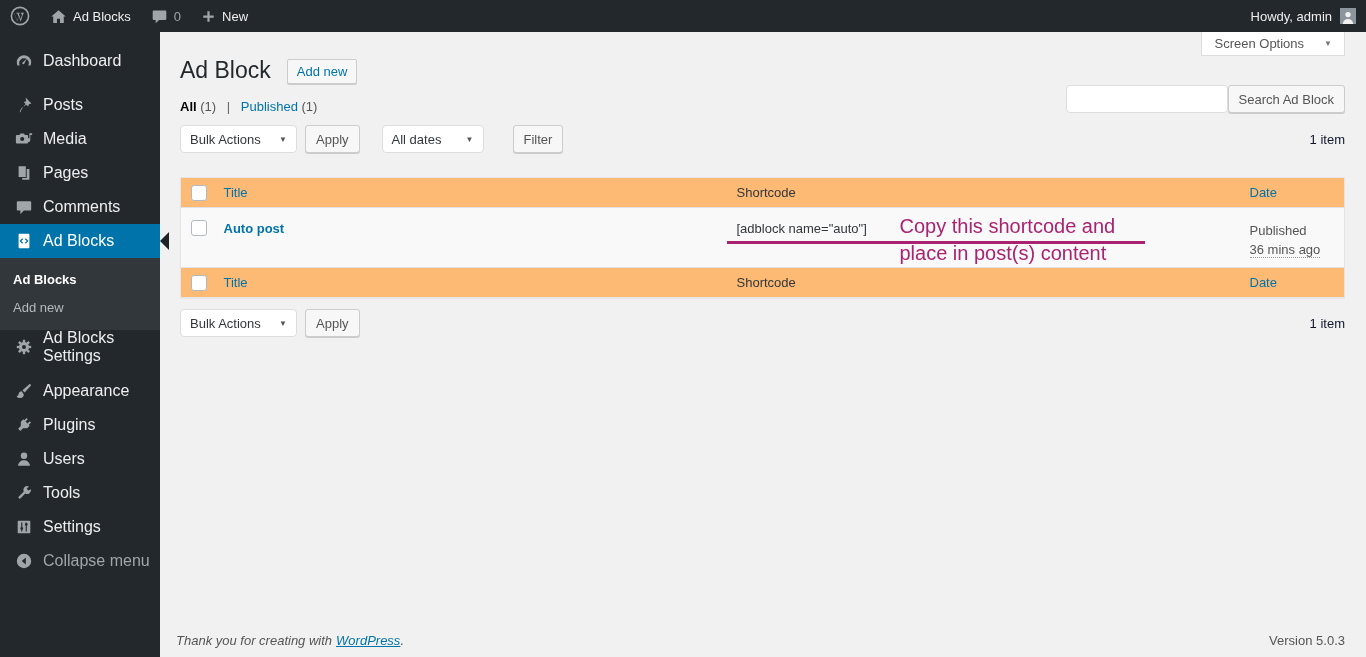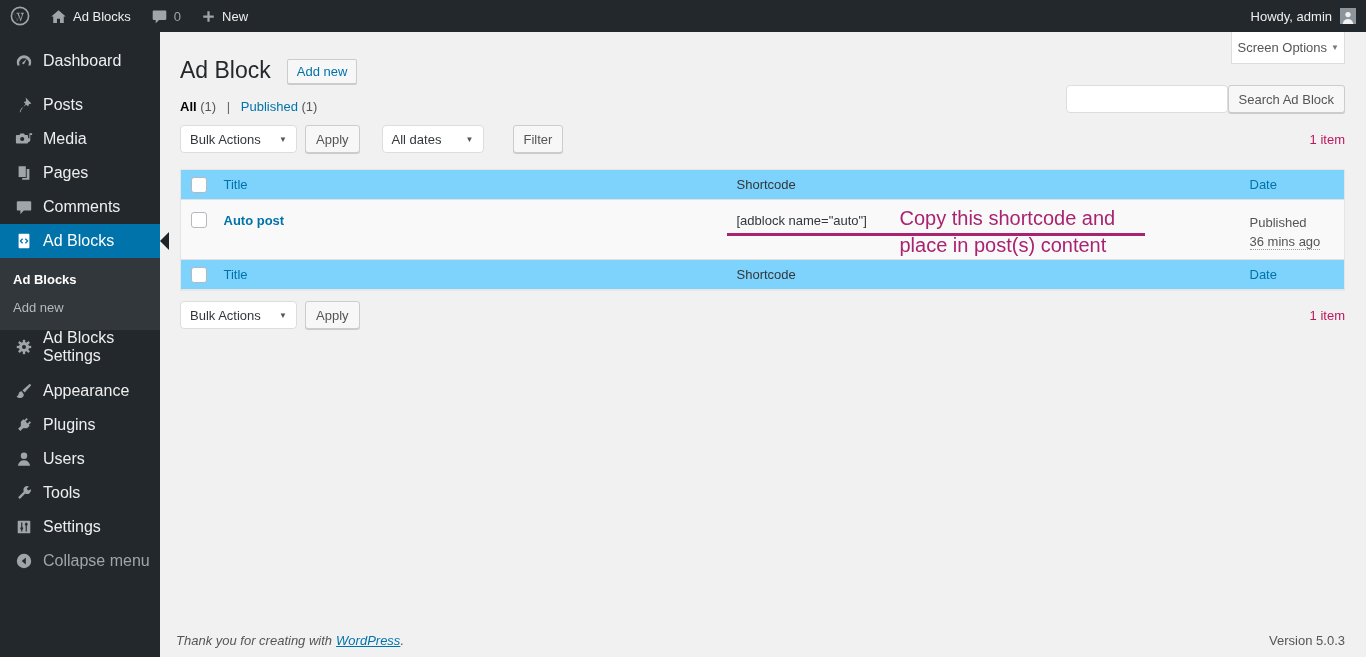--- a/index.html
+++ b/index.html
@@ -27,21 +27,21 @@
   .mi.active .ic { color:#fff; }
   .mi.faded { color:#a0a5aa; }
   .sep { height:10px; }
   .submenu { background:#32373c; padding:8px 0 8px; }
   .submenu li { height:28px; line-height:28px; padding-left:13px; font-size:13px; color:#b4b9be; cursor:pointer; }
   .submenu li.current { color:#fff; font-weight:bold; }
   .arrow-out { position:absolute; right:-9px; top:50%; margin-top:-9px; width:0; height:0; border-top:9px solid transparent; border-bottom:9px solid transparent; border-right:9px solid #1d2327; }
 
   
   .content { position:absolute; top:32px; left:160px; width:1206px; height:625px; padding:0 21px 0 20px; }
-  .screen-options { position:absolute; top:0; right:21px; height:32px; background:#fff; border:1px solid #ddd; border-top:none; padding:0 5px; display:flex; align-items:center; gap:4px; color:#555; font-size:13px; cursor:pointer; }
+  .screen-options { position:absolute; top:0; right:21px; height:24px; background:#fff; border:1px solid #ddd; border-top:none; padding:0 12px; display:flex; align-items:center; gap:20px; color:#555; font-size:13px; cursor:pointer; }
   .screen-options .caret { font-size:8px; color:#72777c; }
 
   .title-row { margin-top:23px; display:flex; align-items:center; height:32px; }
   h1 { font-size:23px; font-weight:400; color:#23282d; line-height:1.3; }
   .add-new { margin-left:16px; padding:4px 9px; background:#f7f7f7; border:1px solid #ccc; border-radius:2px; color:#0073aa; font-size:13px; cursor:pointer; box-shadow:0 1px 0 #ccc; }
 
   .search-row { position:absolute; top:53px; right:21px; display:flex; align-items:center; }
   .search-input { width:162px; height:28px; border:1px solid #ddd; border-radius:4px; background:#fff; padding:0 8px; font-size:13px; }
   .btn { height:28px; background:#f7f7f7; border:1px solid #ccc; border-radius:3px; color:#555; font-size:13px; padding:0 10px; cursor:pointer; box-shadow:0 1px 0 #ccc; font-family:"Liberation Sans", sans-serif; }
 
@@ -49,23 +49,23 @@
   .subsubsub .curr { color:#000; font-weight:600; }
   .subsubsub .count { color:#555; }
   .subsubsub .pipe { margin:0 7px; color:#666; }
   .subsubsub a { color:#0073aa; cursor:pointer; }
 
   .tablenav { margin-top:10px; height:30px; display:flex; align-items:center; position:relative; }
   .fake-select { display:inline-flex; align-items:center; justify-content:space-between; height:28px; background:#fff; border:1px solid #ddd; border-radius:4px; padding:0 9px; color:#32373c; font-size:13px; cursor:pointer; }
   .sel-bulk { width:117px; margin-right:8px; }
   .sel-dates { width:102px; margin-left:22px; margin-right:29px; }
   .sel-arrow { font-size:8px; color:#555; margin-left:8px; }
-  .count-right { position:absolute; right:0; color:#be185d; font-size:13px; }
-
-  table.list { margin-top:15px; width:100%; border-collapse:collapse; background:#7dd3fc; border:1px solid #e5e5e5; table-layout:fixed; box-shadow:0 1px 1px rgba(0,0,0,.04); }
+  .count-right { position:absolute; right:0; color:#0f172a; font-size:13px; }
+
+  table.list { margin-top:23px; width:100%; border-collapse:collapse; background:#fdba74; border:1px solid #e5e5e5; table-layout:fixed; box-shadow:0 1px 1px rgba(0,0,0,.04); }
   col.c-cb { width:33px; } col.c-title { width:513px; } col.c-short { width:513px; }
   th { text-align:left; font-weight:400; font-size:13px; color:#32373c; padding:0 10px; height:30px; }
   thead th { border-bottom:1px solid #e1e1e1; }
   tfoot th { border-top:1px solid #e1e1e1; }
   th.cb, td.cb { padding:0 0 0 10px; }
   th a.sortable { color:#0073aa; cursor:pointer; }
   tbody tr { background:#f9f9f9; }
   tbody td { vertical-align:top; padding:13px 10px 0; height:60px; font-size:13px; color:#32373c; }
   tbody td.cb { padding-top:11px; }
   input[type="checkbox"] { appearance:none; -webkit-appearance:none; width:16px; height:16px; border:1px solid #b4b9be; border-radius:3px; background:#fff; cursor:pointer; vertical-align:middle; margin:0; }

